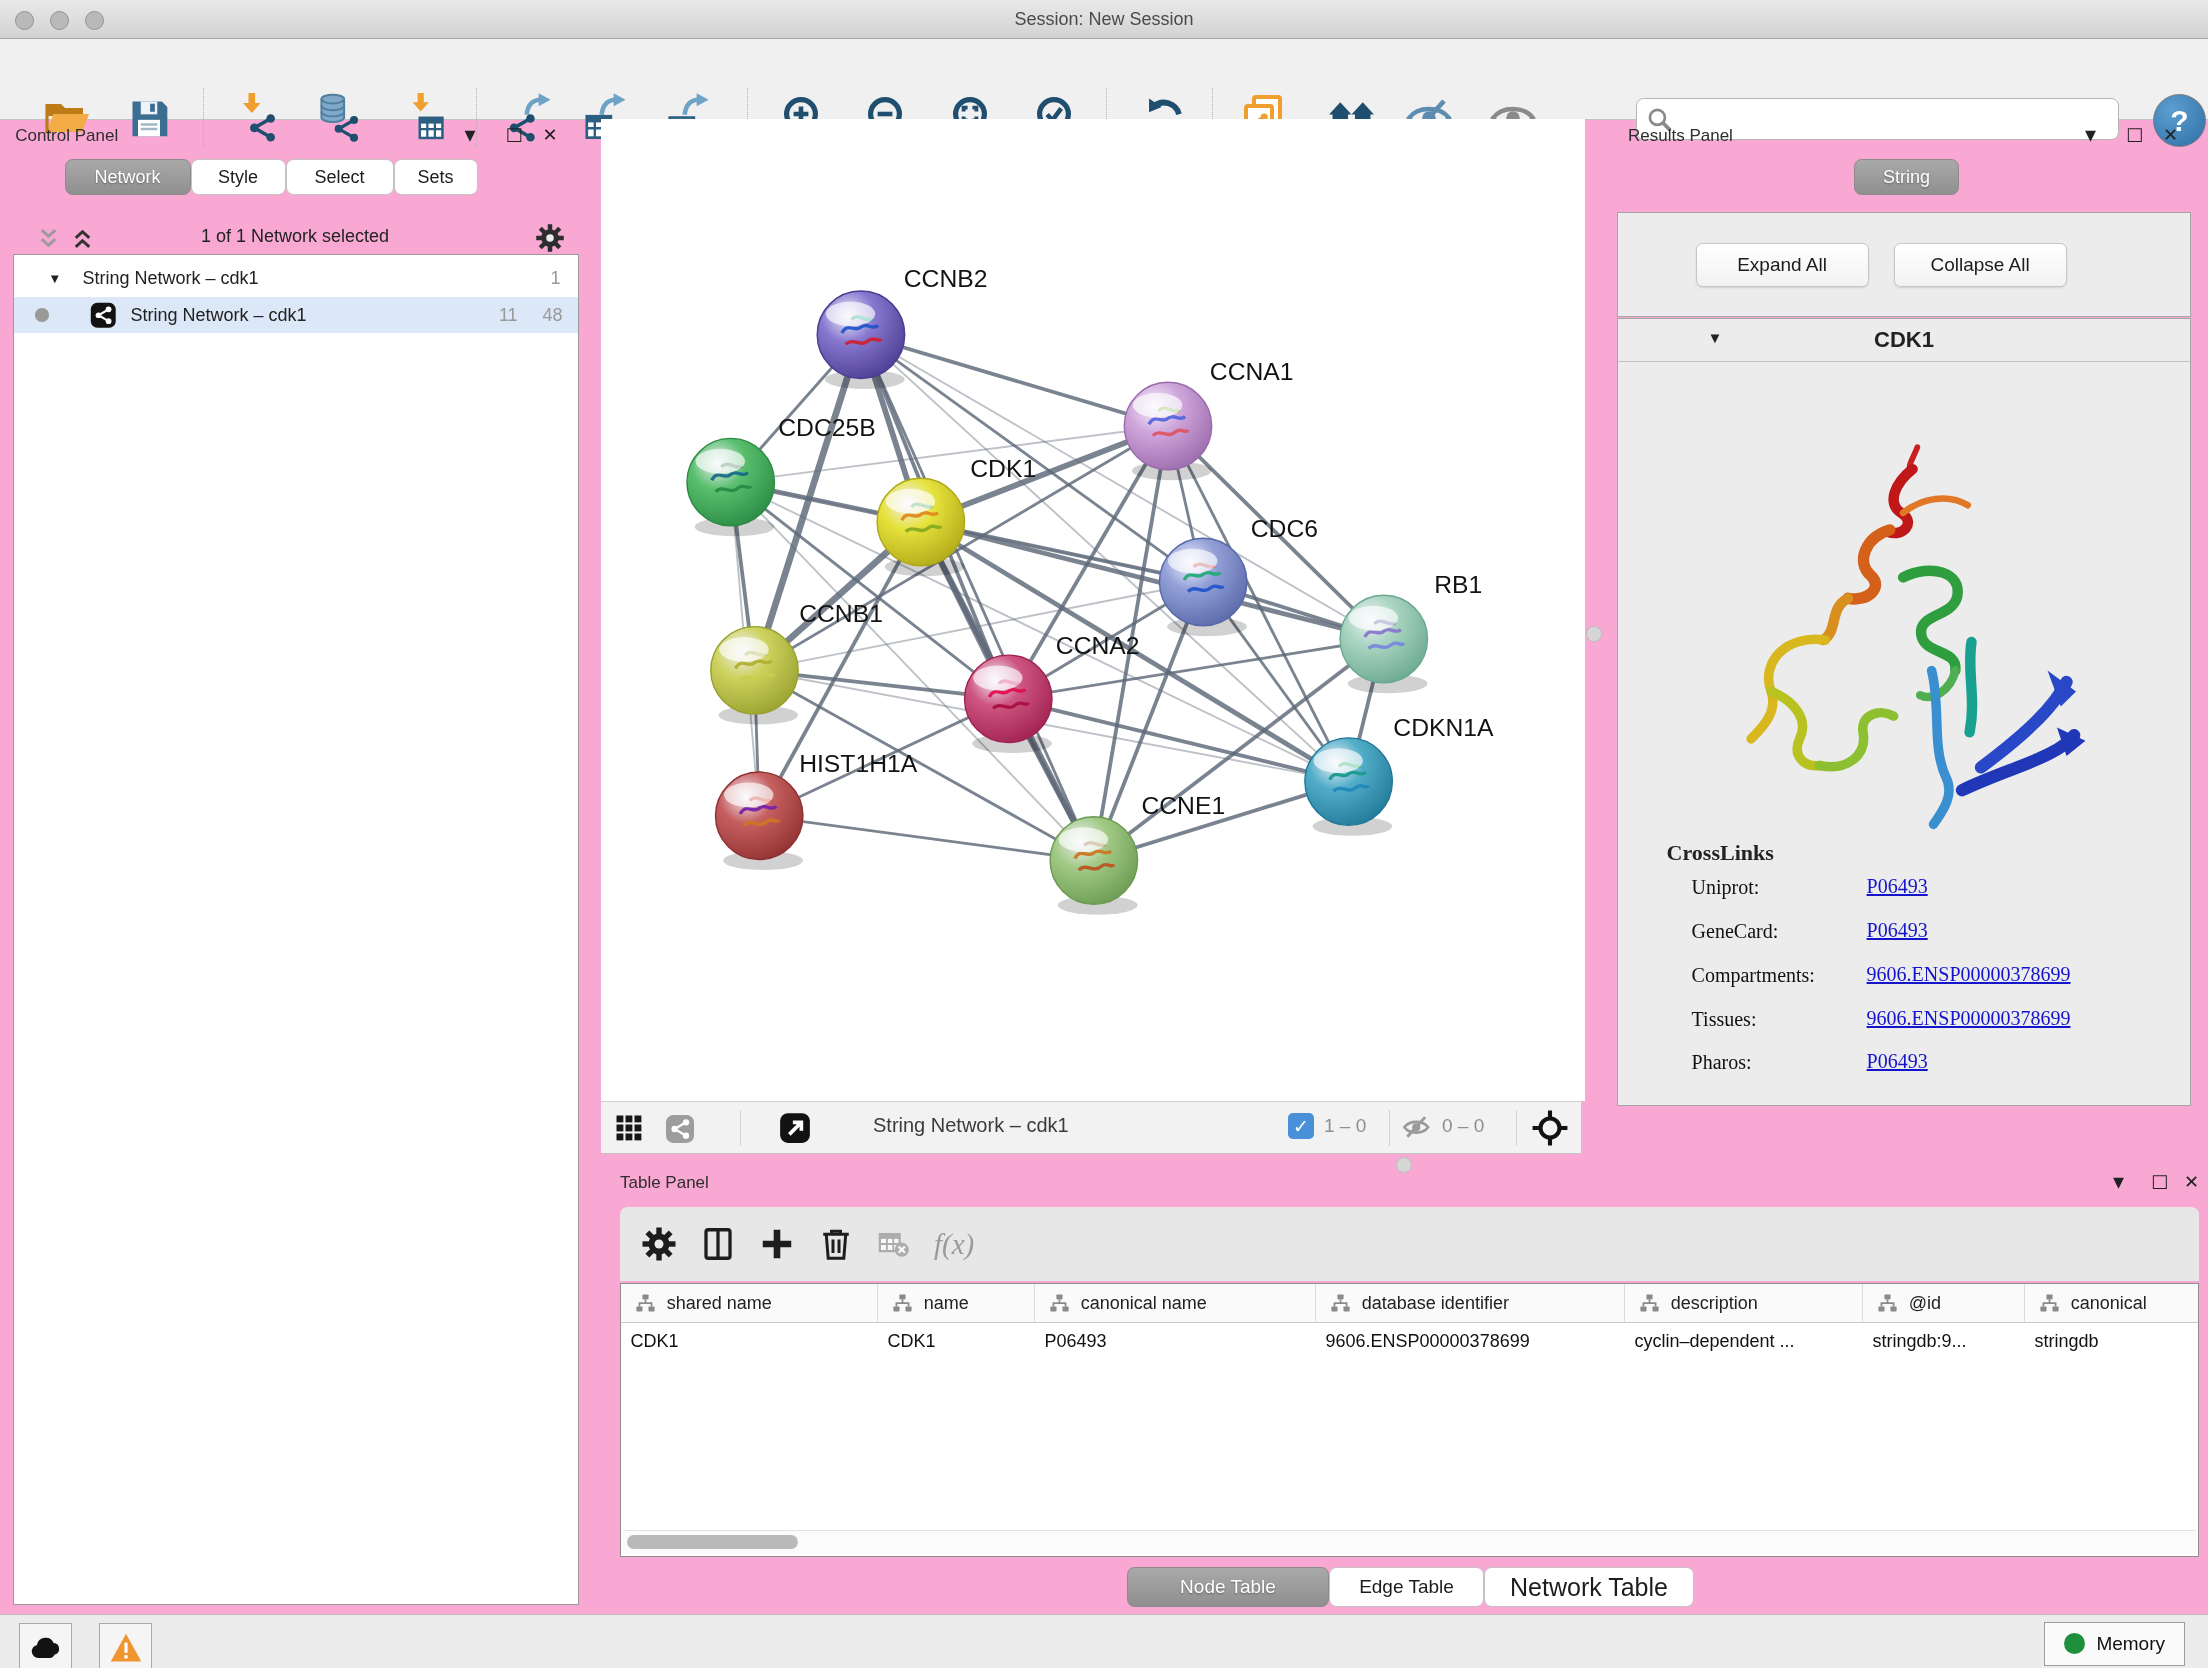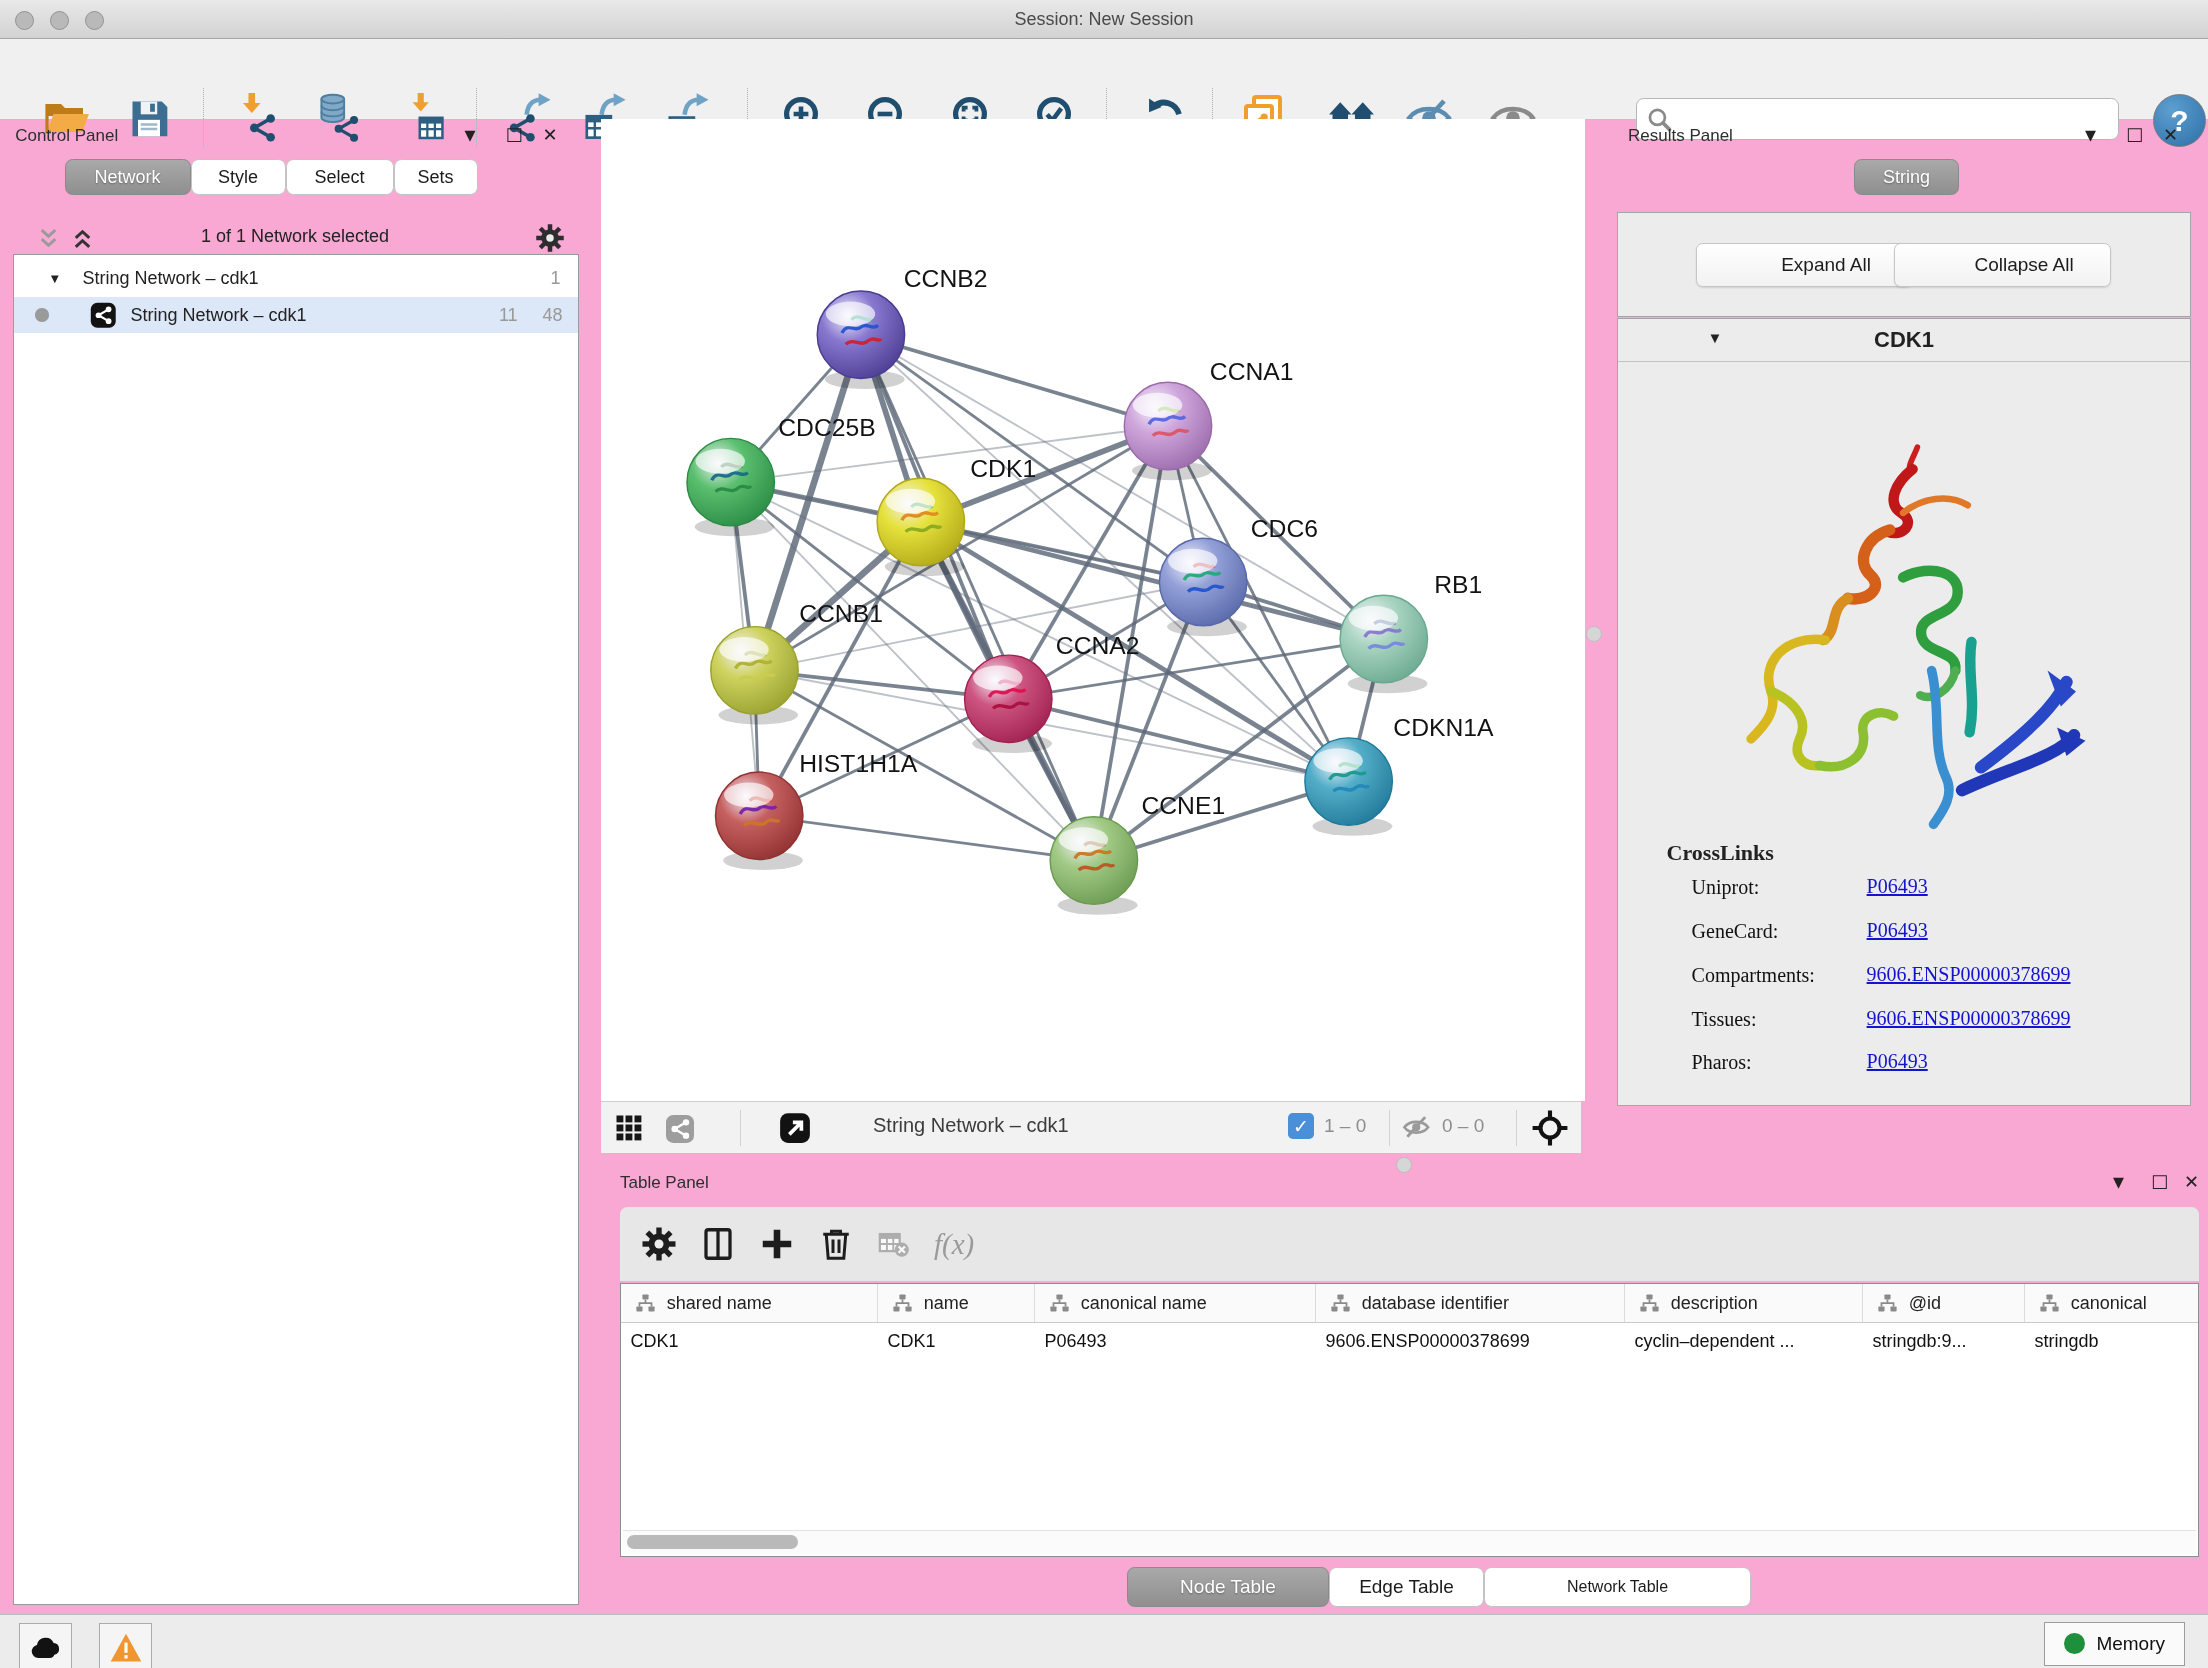--- a/index.html
+++ b/index.html
@@ -38,21 +38,21 @@
   
   #canvas{left:601px;top:119px;width:984px;height:982px;background:#fff;}
   #net-footer{left:601px;top:1101px;width:980px;height:51px;background:#f2f2f2;
     border-top:1px solid #cfcfcf;border-bottom:1px solid #c4c4c4;}
   .vline{position:absolute;top:7.6px;height:36px;border-left:1px solid #d2d2d2;}
   .grip{position:absolute;width:14.3px;height:14.3px;border-radius:50%;background:#d6d6d6;border:1px solid #bdbdbd;}
   
   #results-panel{left:1609px;top:126px;width:590px;height:1035px;}
   .rbox{position:absolute;left:7.6px;right:7.6px;border:1px solid #a5a5a5;background:#ececec;}
   .btn{border:1px solid #c6c6c6;background:linear-gradient(#ffffff,#f2f2f2);border-radius:6.7px;
-    font-size:19px;color:#1c1c1c;display:flex;align-items:center;justify-content:center;box-shadow:0 1px 1.9px rgba(0,0,0,.12);padding-left:44px;}
+    font-size:19px;color:#1c1c1c;display:flex;align-items:center;justify-content:center;box-shadow:0 1px 1.9px rgba(0,0,0,.12);}
   .xlink{font-family:"Liberation Serif",serif;font-size:20px;color:#1414cc;text-decoration:underline;}
   .xlabel{font-family:"Liberation Serif",serif;font-size:20px;color:#111;text-align:right;}
   
   #table-panel{left:601px;top:1165px;width:1607px;height:447px;}
   #tp-toolbar{position:absolute;left:19px;top:42px;right:9.5px;height:74px;background:#e7e7e7;border-radius:7.6px 7.6px 0 0;
     display:flex;align-items:center;gap:23px;padding-left:21px;}
   #tp-table{position:absolute;left:19px;top:118px;right:9.5px;height:274px;background:#fff;border:1.9px solid #8d8d8d;box-sizing:border-box;}
   .thead{display:flex;height:38px;background:#fafafa;border-bottom:1px solid #c9c9c9;}
   .th{display:flex;align-items:center;gap:9.5px;padding-left:13.3px;box-sizing:border-box;border-right:1px solid #dcdcdc;
       font-size:18px;color:#222;white-space:nowrap;overflow:hidden;}
@@ -794,21 +794,21 @@
         <div class="td" style="flex:1">stringdb</div>
       </div>
       <div class="hscroll">
           <div class="hthumb"></div>
         </div>
     </div>
 
     <div class="abs" style="left:526px;top:402px;display:flex">
       <div class="tab sel" style="width:202px;height:40px;font-size:19px">Node Table</div>
       <div class="tab" style="width:155px;height:40px;font-size:19px">Edge Table</div>
-      <div class="tab" style="width:267px;height:40px;font-size:16px">Network Table</div>
+      <div class="tab" style="width:210px;height:40px;font-size:25px">Network Table</div>
     </div>
   </div>
 
   <div id="status-bar">
     <div class="sbtn" style="left:19px">
       <svg class="icon" width="34" height="34" viewBox="0 0 24 24">
           <use href="#s-cloud"></use>
         </svg>
       </div>
     <div class="sbtn" style="left:99px">

